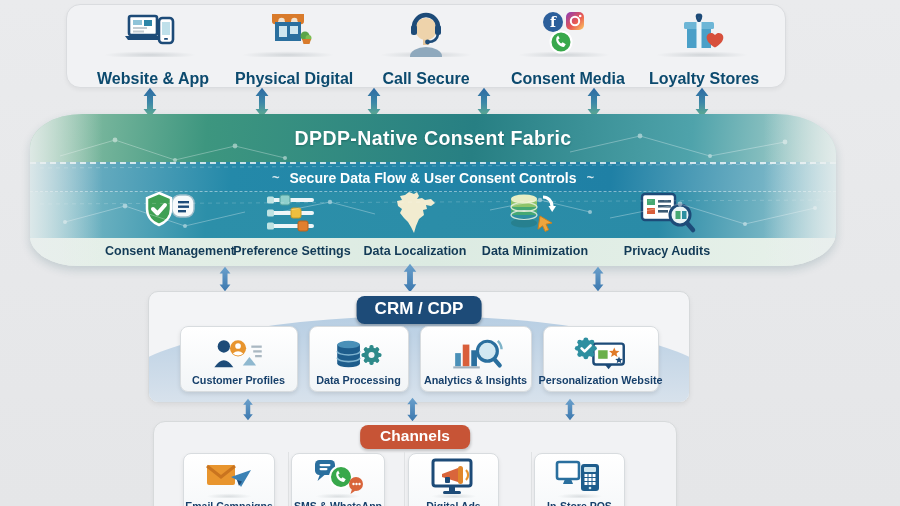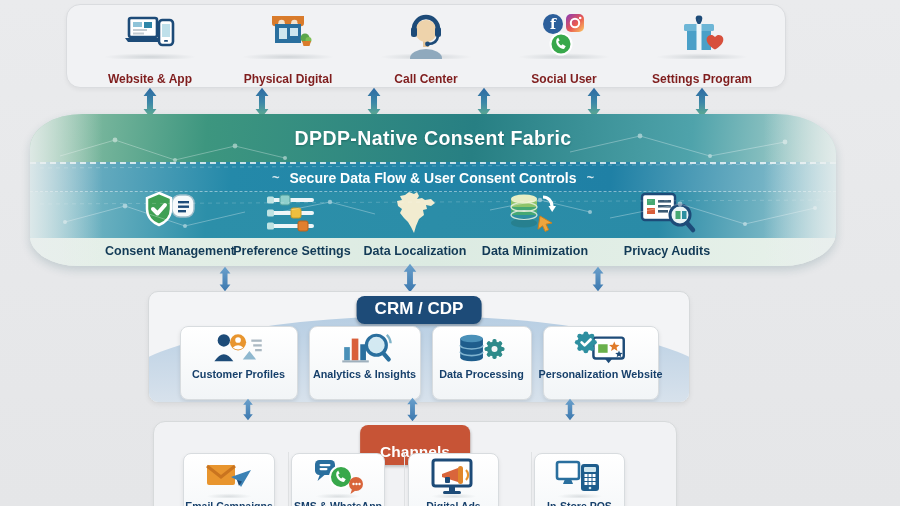--- a/index.html
+++ b/index.html
@@ -6,21 +6,21 @@
   #screen{position:relative;width:900px;height:506px;overflow:hidden;
     background:linear-gradient(180deg,#eaebed 0%,#e7e8ea 55%,#e5e6e8 100%);
     font-family:"Liberation Sans",sans-serif;}
   
   .tp-panel{position:absolute;left:66px;top:4px;width:720px;height:84px;border-radius:14px;
     background:#f1f2f4;border:1px solid #dadcdf;box-shadow:0 2px 4px rgba(0,0,0,.05);
     display:flex;justify-content:space-between;align-items:center;padding:0 30px;box-sizing:border-box;}
   .tp-item{width:106px;text-align:center;}
   .tp-icon{height:52px;display:flex;align-items:flex-end;justify-content:center;
     background:radial-gradient(ellipse 62% 10% at 50% 96%,rgba(40,60,70,.16),transparent 70%);}
-  .tp-label{margin-top:13px;font-size:12px;font-weight:700;color:#7f1d1d;white-space:nowrap;}
+  .tp-label{margin-top:13px;font-size:16px;font-weight:700;color:#0c4a6e;white-space:nowrap;}
   
   .dbl-arrow{position:absolute;}
   
   .fabric{position:absolute;left:30px;top:114px;width:806px;height:152px;overflow:hidden;
     border-radius:52px 60px 54px 48px / 34px 40px 34px 30px;box-shadow:0 4px 10px rgba(30,80,90,.18);}
   .fabric::after{content:"";position:absolute;inset:0;pointer-events:none;
     background:linear-gradient(90deg,rgba(233,238,238,.85),rgba(233,238,238,0) 9%,rgba(233,238,238,0) 91%,rgba(233,238,238,.85));}
   .f-title{height:48px;display:flex;align-items:center;justify-content:center;
     background:linear-gradient(95deg,#9bc9ae,#3d967f 22%,#277f83 55%,#4fa3ab 82%,#bcd9d2);
     color:#fff;font-size:19.5px;font-weight:700;letter-spacing:.4px;text-shadow:0 1px 2px rgba(0,60,60,.4);}
@@ -40,30 +40,30 @@
   
   .crm-panel{position:absolute;left:148px;top:291px;width:540px;height:110px;border-radius:10px;
     background:#f3f4f6;border:1px solid #d6d9db;overflow:hidden;box-shadow:0 2px 5px rgba(0,0,0,.06);}
   .crm-arch{position:absolute;left:-40px;right:-40px;top:24px;height:160px;border-radius:50%;
     background:linear-gradient(180deg,#b7cee3,#d8e2ec 55%,#eef1f4);}
   .crm-badge{position:absolute;top:4px;left:50%;transform:translateX(-50%);
     background:#1d4b78;color:#fff;font-size:17px;font-weight:700;padding:3px 18px 5px;border-radius:8px;
     box-shadow:0 2px 3px rgba(0,0,0,.25);white-space:nowrap;}
   .crm-cards{position:absolute;left:0;right:0;top:34px;display:flex;justify-content:center;gap:11px;}
   .mini-card{background:linear-gradient(180deg,#ffffff,#f2f5f7);border:1px solid #d8dcdf;border-radius:8px;
-    box-shadow:0 2px 4px rgba(0,0,0,.10);height:74px;display:flex;flex-direction:column;align-items:center;
-    justify-content:flex-start;padding-top:2px;box-sizing:border-box;}
+    box-shadow:0 2px 4px rgba(0,0,0,.10);height:66px;display:flex;flex-direction:column;align-items:center;
+    justify-content:flex-start;padding-top:8px;box-sizing:border-box;}
   .mini-card .mc-icon{height:40px;display:flex;align-items:center;justify-content:center;}
   .mini-card .mc-label{font-size:10.8px;font-weight:700;color:#17406b;line-height:1.05;text-align:center;
     padding:0 3px;white-space:nowrap;}
   
   .ch-panel{position:absolute;left:153px;top:421px;width:522px;height:110px;border-radius:12px;
     background:#f1f2f4;border:1px solid #d7dadb;box-shadow:0 2px 4px rgba(0,0,0,.05);}
   .ch-badge{position:absolute;top:3px;left:50%;transform:translateX(-50%);
-    background:#c75436;color:#fff;font-size:15.5px;font-weight:700;padding:18px 20px 4px;border-radius:8px;
+    background:#c75436;color:#fff;font-size:15.5px;font-weight:700;padding:2px 20px 4px;border-radius:8px;
     box-shadow:0 2px 3px rgba(0,0,0,.2);white-space:nowrap;}
   .ch-sep{position:absolute;top:30px;bottom:4px;width:1px;background:#e0e2e4;}
   .ch-card{position:absolute;top:31px;height:76px;background:linear-gradient(180deg,#ffffff,#f3f6f8);
     border:1px solid #d8dcdf;border-radius:8px;box-shadow:0 2px 4px rgba(0,0,0,.08);
     display:flex;flex-direction:column;align-items:center;padding-top:2px;box-sizing:border-box;}
   .ch-card .mc-icon{height:42px;display:flex;align-items:center;justify-content:center;
     background:radial-gradient(ellipse 62% 10% at 50% 96%,rgba(40,60,70,.14),transparent 70%);}
   .ch-card .mc-label{font-size:10.5px;font-weight:700;color:#17406b;white-space:nowrap;margin-top:2px;}
 </style>
 </head>
@@ -135,50 +135,50 @@
         <ellipse cx="28" cy="47" rx="16" ry="9" fill="#8fa9bd"></ellipse>
         <rect x="25" y="29" width="6" height="7" fill="#e3c49a"></rect>
         <circle cx="28" cy="20" r="11" fill="#eed3ab"></circle>
         <path d="M16 18 a12 12 0 0 1 24 0" stroke="#1d4b78" stroke-width="4.5" fill="none"></path>
         <rect x="13" y="16" width="6" height="10" rx="2.5" fill="#1d4b78"></rect>
         <rect x="37" y="16" width="6" height="10" rx="2.5" fill="#1d4b78"></rect>
         <path d="M40 25 q-1 8 -10 8" stroke="#1d4b78" stroke-width="2.6" fill="none"></path>
         <circle cx="29.5" cy="33" r="2.4" fill="#1d4b78"></circle>
       </svg>
         </div>
-      <div class="tp-label">Call Center</div>
+      <div class="tp-label">Call Secure</div>
     </div>
 
     <div class="tp-item">
       <div class="tp-icon">
           <svg width="56" height="48" viewBox="0 0 56 48">
         <circle cx="17" cy="13" r="10" fill="#2c5f9b"></circle>
         <text x="17" y="18" font-size="14" font-weight="bold" fill="#fff" text-anchor="middle" font-family="DejaVu Serif, serif">f</text>
         <rect x="30" y="3" width="18" height="18" rx="5" fill="url(#gIG)"></rect>
         <circle cx="39" cy="12" r="4.2" stroke="#fff" stroke-width="2" fill="none"></circle>
             <circle cx="44.2" cy="7" r="1.3" fill="#fff"></circle>
         <circle cx="25" cy="33" r="10.5" fill="#38a84b" stroke="#fff" stroke-width="2"></circle>
         <path d="M20.5 28.5 c-1.5 4.5 2.5 9 7.5 9.5 l1.8 -2.8 -3.2 -2 -1.4 1.2 c-1.6 -1 -2.6 -2.4 -3 -4 l1.5 -1 -1.6 -3 Z" fill="#fff"></path>
       </svg>
         </div>
-      <div class="tp-label">Social User</div>
+      <div class="tp-label">Consent Media</div>
     </div>
 
 
     <div class="tp-item">
       <div class="tp-icon">
           <svg width="56" height="48" viewBox="0 0 56 48">
         <path d="M25 13 C18 3 30 3 25 13 M25 13 C32 3 20 3 25 13" stroke="#1d4b78" stroke-width="2.2" fill="none"></path>
         <rect x="10" y="13" width="30" height="7" rx="1.5" fill="#6db6d6"></rect>
         <rect x="13" y="20" width="24" height="19" fill="#4aa0c8"></rect>
         <rect x="22.5" y="13" width="5" height="26" fill="#eef6f9"></rect>
         <path d="M41 26 c-3.5 -4.5 -10 -1 -8 4.5 c1.5 4.5 8 8 8 8 c0 0 6.5 -3.5 8 -8 c2 -5.5 -4.5 -9 -8 -4.5 Z" fill="#d7503c"></path>
       </svg>
         </div>
-      <div class="tp-label">Settings Program</div>
+      <div class="tp-label">Loyalty Stores</div>
     </div>
   </div>
 
   <svg class="dbl-arrow" style="left:142px;top:87px" width="16" height="31" viewBox="0 0 18 36">
       <path d="M9 1 L16.5 10.5 H12.5 V25.5 H16.5 L9 35 L1.5 25.5 H5.5 V10.5 H1.5 Z" fill="url(#gArrTG)"></path>
     </svg>
   <svg class="dbl-arrow" style="left:254px;top:87px" width="16" height="31" viewBox="0 0 18 36">
       <path d="M9 1 L16.5 10.5 H12.5 V25.5 H16.5 L9 35 L1.5 25.5 H5.5 V10.5 H1.5 Z" fill="url(#gArrTG)"></path>
     </svg>
   <svg class="dbl-arrow" style="left:366px;top:87px" width="16" height="31" viewBox="0 0 18 36">
@@ -318,53 +318,53 @@
           <path d="M21.5 17.5 q5.5 -5 11 0 a8.5 8.5 0 0 1 -11 0 Z" fill="#fff"></path>
           <path d="M32 30 l7 -9 7 9 Z" fill="#8fb8cf"></path>
           <rect x="41" y="9" width="11" height="2.4" fill="#aab8c2"></rect>
               <rect x="43" y="14" width="9" height="2.4" fill="#aab8c2"></rect>
               <rect x="45" y="19" width="7" height="2.4" fill="#aab8c2"></rect>
         </svg>
           </div>
         <div class="mc-label">Customer Profiles</div>
       </div>
 
-      <div class="mini-card" style="width:112px">
-        <div class="mc-icon">
-            <svg width="56" height="36" viewBox="0 0 56 38">
-          <rect x="6" y="17" width="6" height="14" fill="#4a90b8"></rect>
-              <rect x="14" y="8" width="7" height="23" fill="#d95f3b"></rect>
-              <rect x="23" y="14" width="6" height="17" fill="#2a6f9e"></rect>
-          <rect x="4" y="31" width="28" height="2.2" fill="#9fb0bd"></rect>
-          <path d="M51 4 a13 13 0 0 1 4 9" stroke="#7fb3c8" stroke-width="2.5" fill="none"></path>
-          <circle cx="40" cy="15" r="10.5" fill="rgba(176,216,234,.55)" stroke="#2a6f9e" stroke-width="3.4"></circle>
-          <path d="M47.5 23.5 L53 30" stroke="#2a6f9e" stroke-width="4.5" stroke-linecap="round"></path>
-        </svg>
-          </div>
-        <div class="mc-label">Analytics &amp; Insights</div>
-      </div>
-
       <div class="mini-card" style="width:100px">
         <div class="mc-icon">
             <svg width="56" height="36" viewBox="0 0 56 38">
           <path d="M5 8 v20 a12 4 0 0 0 24 0 V8" fill="#1e5d8c"></path>
           <path d="M5 15 a12 4 0 0 0 24 0" stroke="#7fb3cf" stroke-width="1.6" fill="none"></path>
           <path d="M5 22 a12 4 0 0 0 24 0" stroke="#7fb3cf" stroke-width="1.6" fill="none"></path>
           <ellipse cx="17" cy="8" rx="12" ry="4" fill="#4a90b8"></ellipse>
           <g fill="#2e8a8a">
             <rect x="39" y="8.5" width="4.4" height="21" rx="1.8"></rect>
             <rect x="39" y="8.5" width="4.4" height="21" rx="1.8" transform="rotate(45 41.2 19)"></rect>
             <rect x="39" y="8.5" width="4.4" height="21" rx="1.8" transform="rotate(90 41.2 19)"></rect>
             <rect x="39" y="8.5" width="4.4" height="21" rx="1.8" transform="rotate(135 41.2 19)"></rect>
             <circle cx="41.2" cy="19" r="8"></circle>
           </g>
           <circle cx="41.2" cy="19" r="3.2" fill="#f3f5f6"></circle>
         </svg>
           </div>
         <div class="mc-label">Data Processing</div>
+      </div>
+
+      <div class="mini-card" style="width:112px">
+        <div class="mc-icon">
+            <svg width="56" height="36" viewBox="0 0 56 38">
+          <rect x="6" y="17" width="6" height="14" fill="#4a90b8"></rect>
+              <rect x="14" y="8" width="7" height="23" fill="#d95f3b"></rect>
+              <rect x="23" y="14" width="6" height="17" fill="#2a6f9e"></rect>
+          <rect x="4" y="31" width="28" height="2.2" fill="#9fb0bd"></rect>
+          <path d="M51 4 a13 13 0 0 1 4 9" stroke="#7fb3c8" stroke-width="2.5" fill="none"></path>
+          <circle cx="40" cy="15" r="10.5" fill="rgba(176,216,234,.55)" stroke="#2a6f9e" stroke-width="3.4"></circle>
+          <path d="M47.5 23.5 L53 30" stroke="#2a6f9e" stroke-width="4.5" stroke-linecap="round"></path>
+        </svg>
+          </div>
+        <div class="mc-label">Analytics &amp; Insights</div>
       </div>
 
       <div class="mini-card" style="width:116px">
         <div class="mc-icon">
             <svg width="56" height="36" viewBox="0 0 56 38">
           <rect x="20" y="7" width="32" height="22" rx="2.5" fill="#fff" stroke="#1d4b78" stroke-width="2.6"></rect>
           <rect x="25" y="14" width="10" height="9" fill="#6ab04b"></rect>
           <polygon points="42,11 43.5,14.6 47.5,14.8 44.4,17.3 45.4,21.2 42,19 38.6,21.2 39.6,17.3 36.5,14.8 40.5,14.6" fill="#e07b2a"></polygon>
           <polygon points="47,20.5 48,23 51,23.2 48.8,25 49.5,27.8 47,26.2 44.5,27.8 45.2,25 43,23.2 46,23" fill="#1d4b78"></polygon>
           <path d="M32 29 l4 5 4 -5 Z" fill="#1d4b78"></path>

